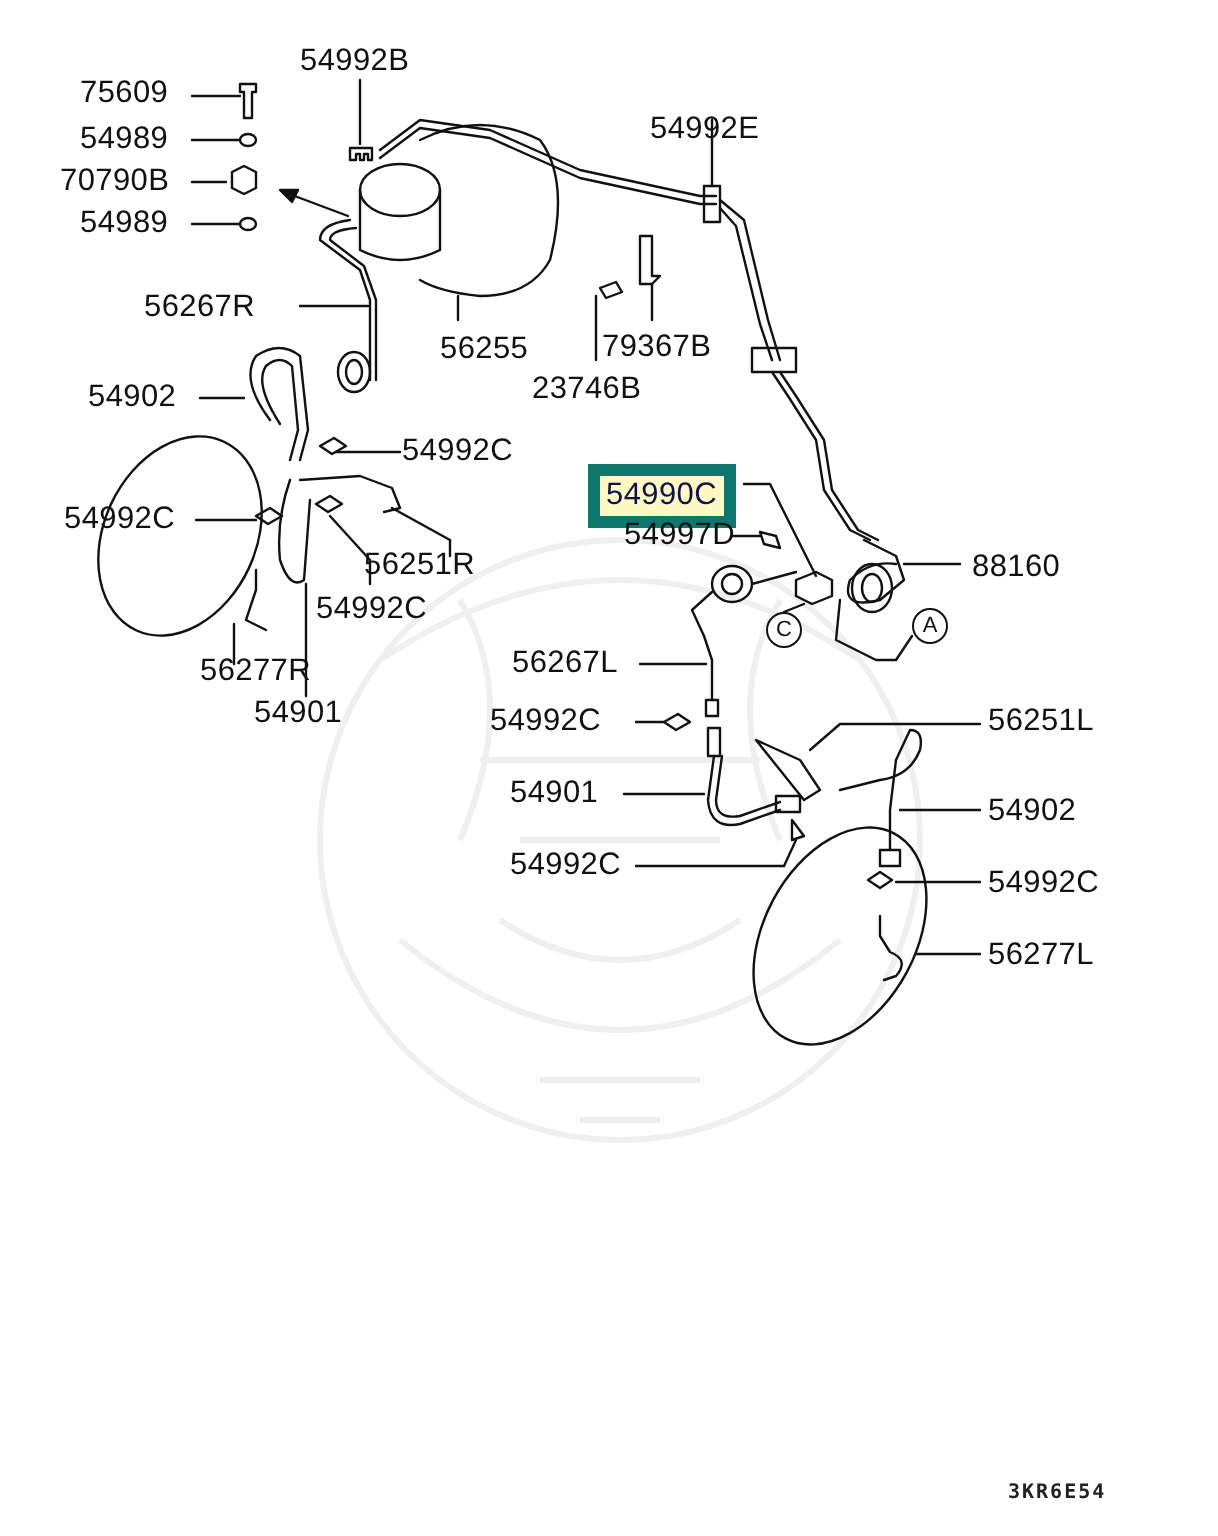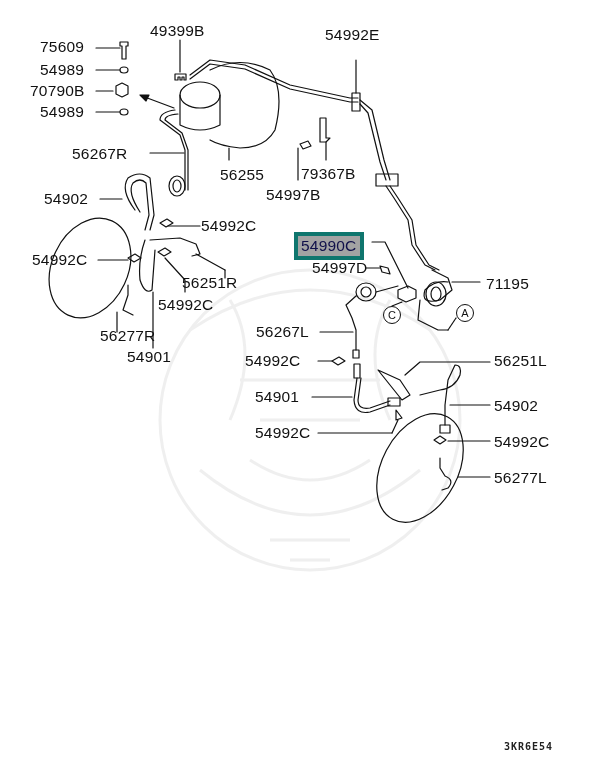--- a/index.html
+++ b/index.html
@@ -1,21 +1,21 @@
 <!DOCTYPE html>
 <html><head>
 <meta charset="utf-8">
 <style>
   html, body { margin: 0; padding: 0; background: #ffffff; }
   body { width: 609px; height: 768px; position: relative; overflow: hidden;
          font-family: "Liberation Sans", "DejaVu Sans", sans-serif; }
   #diagram { position: absolute; left: 0; top: 0; width: 609px; height: 768px; }
   .lbl { position: absolute; font-size: 15.5px; color: #111; letter-spacing: 0.2px;
          white-space: nowrap; line-height: 18px; cursor: pointer; }
-  .lbl.hl { background: #a3a3a3; color: #10104a; padding: 1px 3px; border: 4px solid #0f766e;
+  .lbl.hl { background: #fef9c3; color: #10104a; padding: 1px 3px; border: 6px solid #0f766e;
             margin-left: -4px; margin-top: -2px; }
   .code { position: absolute; font-family: "DejaVu Sans Mono", monospace; font-weight: bold;
           font-size: 10px; color: #222; letter-spacing: 1px; text-align: center; }
   .callout { position: absolute; width: 16px; height: 16px; border: 1.3px solid #111; border-radius: 50%;
              font-size: 11px; text-align: center; line-height: 16px; color: #111; background: #fff; }
 </style>
 </head>
 <body>
 
 <svg id="diagram" viewBox="0 0 609 768" xmlns="http://www.w3.org/2000/svg">
@@ -150,33 +150,33 @@
     <line x1="458" y1="477" x2="490" y2="477"></line>
 
     <ellipse cx="420" cy="468" rx="38" ry="58" transform="rotate(28 420 468)"></ellipse>
   </g>
 </svg>
 
 <div class="lbl" style="left:40px;top:38px">75609</div>
 <div class="lbl" style="left:40px;top:61px">54989</div>
 <div class="lbl" style="left:30px;top:82px">70790B</div>
 <div class="lbl" style="left:40px;top:103px">54989</div>
-<div class="lbl" style="left:150px;top:22px">49399B</div>
-<div class="lbl" style="left:325px;top:26px">54992E</div>
+<div class="lbl" style="left:150px;top:22px">54992B</div>
+<div class="lbl" style="left:325px;top:56px">54992E</div>
 <div class="lbl" style="left:72px;top:145px">56267R</div>
 <div class="lbl" style="left:220px;top:166px">56255</div>
 <div class="lbl" style="left:301px;top:165px">79367B</div>
-<div class="lbl" style="left:266px;top:186px">54997B</div>
+<div class="lbl" style="left:266px;top:186px">23746B</div>
 <div class="lbl" style="left:44px;top:190px">54902</div>
 <div class="lbl" style="left:201px;top:217px">54992C</div>
 <div class="lbl hl" style="left:298px;top:234px">54990C</div>
 <div class="lbl" style="left:32px;top:251px">54992C</div>
 <div class="lbl" style="left:312px;top:259px">54997D</div>
 <div class="lbl" style="left:182px;top:274px">56251R</div>
-<div class="lbl" style="left:486px;top:275px">71195</div>
+<div class="lbl" style="left:486px;top:275px">88160</div>
 <div class="lbl" style="left:158px;top:296px">54992C</div>
 <div class="lbl" style="left:100px;top:327px">56277R</div>
 <div class="lbl" style="left:256px;top:323px">56267L</div>
 <div class="lbl" style="left:127px;top:348px">54901</div>
 <div class="lbl" style="left:245px;top:352px">54992C</div>
 <div class="lbl" style="left:494px;top:352px">56251L</div>
 <div class="lbl" style="left:255px;top:388px">54901</div>
 <div class="lbl" style="left:494px;top:397px">54902</div>
 <div class="lbl" style="left:255px;top:424px">54992C</div>
 <div class="lbl" style="left:494px;top:433px">54992C</div>

